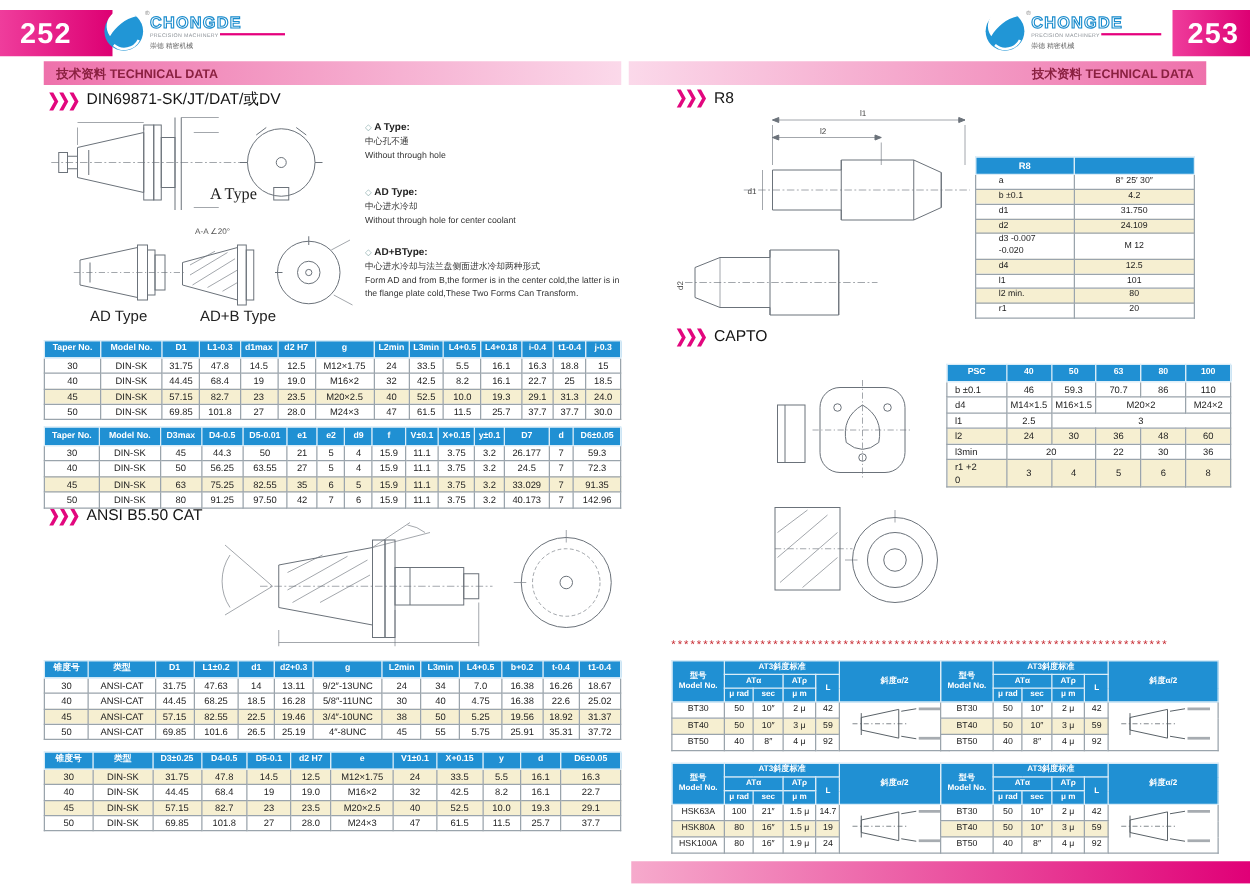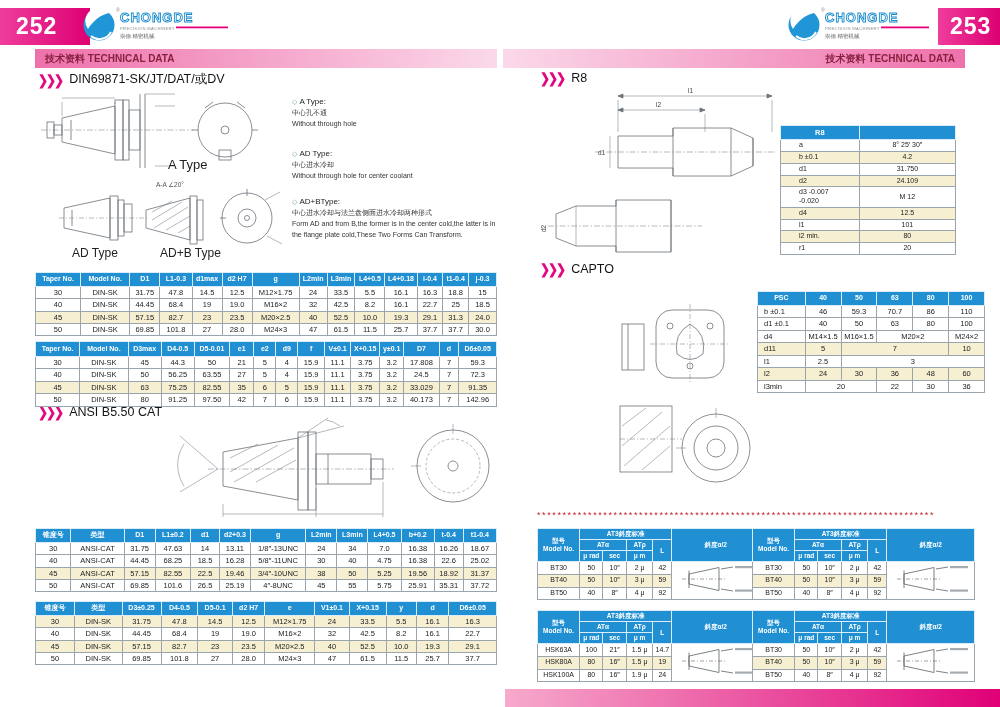--- a/index.html
+++ b/index.html
@@ -62,27 +62,27 @@
   .at3 th{font-size:6.5px;padding:1px;}
   .at3 td{height:10.5px;font-size:7px;}
   #at3-0{left:537px;top:528px;width:223px;}
   #at3-1{left:752px;top:528px;width:223px;}
   #at3-2{left:537px;top:610px;width:223px;}
   #at3-3{left:752px;top:610px;width:223px;}
   .cone-cell{vertical-align:middle;}
 
   
   .note{position:absolute;left:292px;width:215px;font-size:7px;color:#333;line-height:1.55;}
-  .note .head{font-size:8px;font-weight:normal;color:#222;}
+  .note .head{font-size:8px;font-weight:bold;color:#222;}
   .note .bullet{color:#8aa;font-size:7px;margin-right:2px;}
   #note-0{top:96px;} #note-1{top:148px;} #note-2{top:196px;}
 
   
   .dwg-label{position:absolute;color:#222;}
-  #lbl-atype{left:168px;top:157px;font-size:13px;}
+  #lbl-atype{left:168px;top:147px;font-size:13px;font-family:Liberation Serif, serif;}
   #lbl-aa{left:156px;top:181px;font-size:6.5px;color:#555;}
   #lbl-adtype{left:72px;top:246px;font-size:12px;}
   #lbl-adbtype{left:160px;top:246px;font-size:12px;}
 
   
   #stars{position:absolute;left:537px;top:510px;width:430px;color:#c5242c;
     font-size:9px;letter-spacing:1.6px;white-space:nowrap;overflow:hidden;}
 
   
   #bottom-band{position:absolute;left:505px;top:689px;width:495px;height:18px;
@@ -369,21 +369,21 @@
           <td>45</td>
           <td>44.3</td>
           <td>50</td>
           <td>21</td>
           <td>5</td>
           <td>4</td>
           <td>15.9</td>
           <td>11.1</td>
           <td>3.75</td>
           <td>3.2</td>
-          <td>17.808</td>
+          <td>26.177</td>
           <td>7</td>
           <td>59.3</td>
         </tr>
         <tr>
           <td>40</td>
           <td>DIN-SK</td>
           <td>50</td>
           <td>56.25</td>
           <td>63.55</td>
           <td>27</td>
@@ -492,21 +492,21 @@
         </tr>
       </thead>
       <tbody>
         <tr>
           <td>30</td>
           <td>ANSI-CAT</td>
           <td>31.75</td>
           <td>47.63</td>
           <td>14</td>
           <td>13.11</td>
-          <td>1/8″-13UNC</td>
+          <td>9/2″-13UNC</td>
           <td>24</td>
           <td>34</td>
           <td>7.0</td>
           <td>16.38</td>
           <td>16.26</td>
           <td>18.67</td>
         </tr>
         <tr>
           <td>40</td>
           <td>ANSI-CAT</td>
@@ -768,59 +768,54 @@
       <tbody>
         <tr>
           <td>b  ±0.1</td>
           <td>46</td>
           <td>59.3</td>
           <td>70.7</td>
           <td>86</td>
           <td>110</td>
         </tr>
         <tr>
-          <td>d1  ±0.1</td>
-          <td>40</td>
-          <td>50</td>
-          <td>63</td>
-          <td>80</td>
-          <td>100</td>
-        </tr>
-        <tr>
           <td>d4</td>
           <td>M14×1.5</td>
           <td>M16×1.5</td>
           <td colspan="2">M20×2</td>
           <td>M24×2</td>
-        </tr>
-        <tr class="hl">
-          <td>d11</td>
-          <td>5</td>
-          <td colspan="3">7</td>
-          <td>10</td>
         </tr>
         <tr>
           <td>l1</td>
           <td>2.5</td>
           <td colspan="4">3</td>
         </tr>
         <tr class="hl">
           <td>l2</td>
           <td>24</td>
           <td>30</td>
           <td>36</td>
           <td>48</td>
           <td>60</td>
         </tr>
         <tr>
           <td>l3min</td>
           <td colspan="2">20</td>
           <td>22</td>
           <td>30</td>
           <td>36</td>
+        </tr>
+        <tr class="hl">
+          <td>r1 +2
+      0</td>
+          <td>3</td>
+          <td>4</td>
+          <td>5</td>
+          <td>6</td>
+          <td>8</td>
         </tr>
       </tbody>
     </table>
 
   <div id="stars">******************************************************************************</div>
 
   <table class="tbl at3" id="at3-0">
       <colgroup>
         <col style="width: 19%;">
         <col style="width: 10.5%;">

